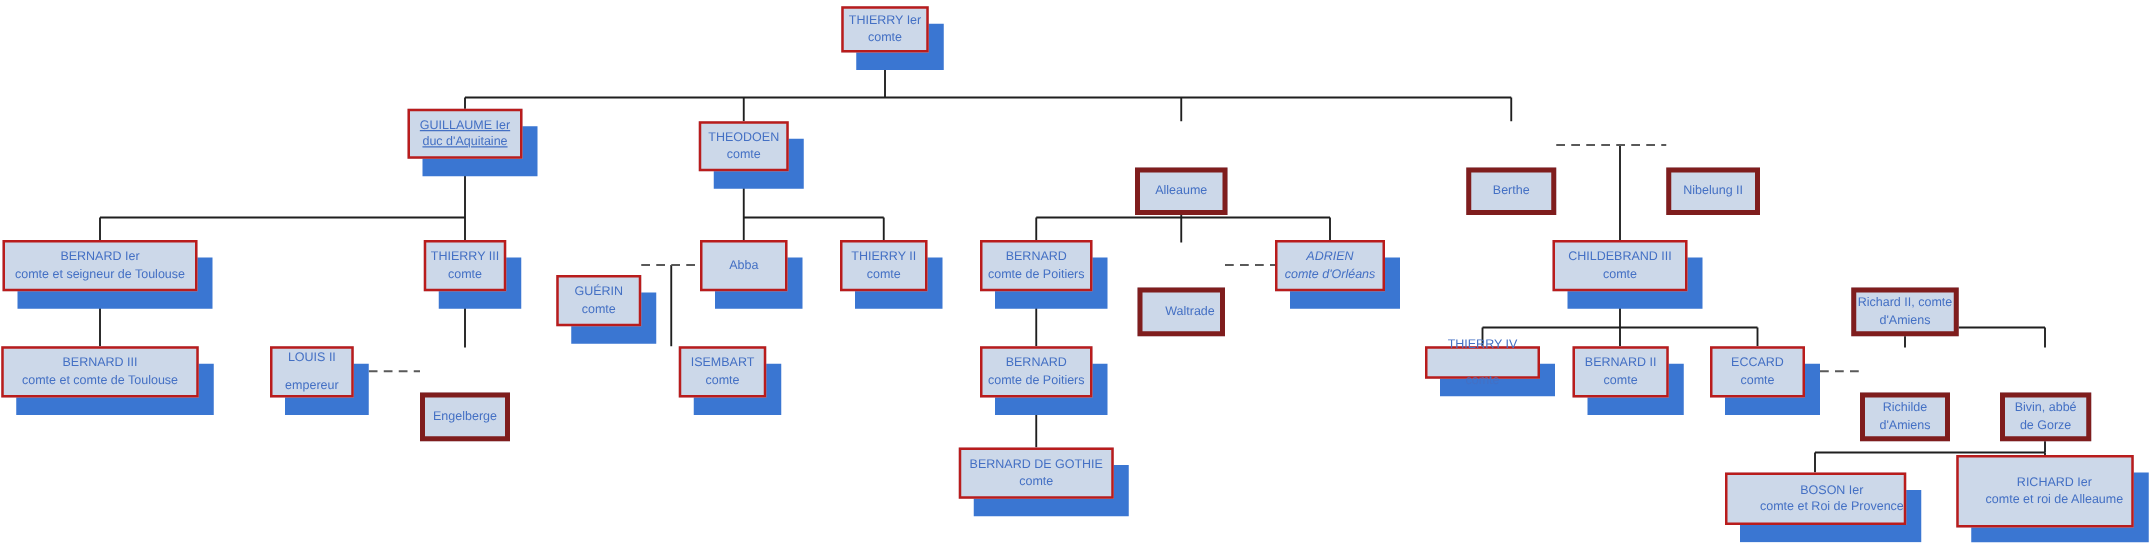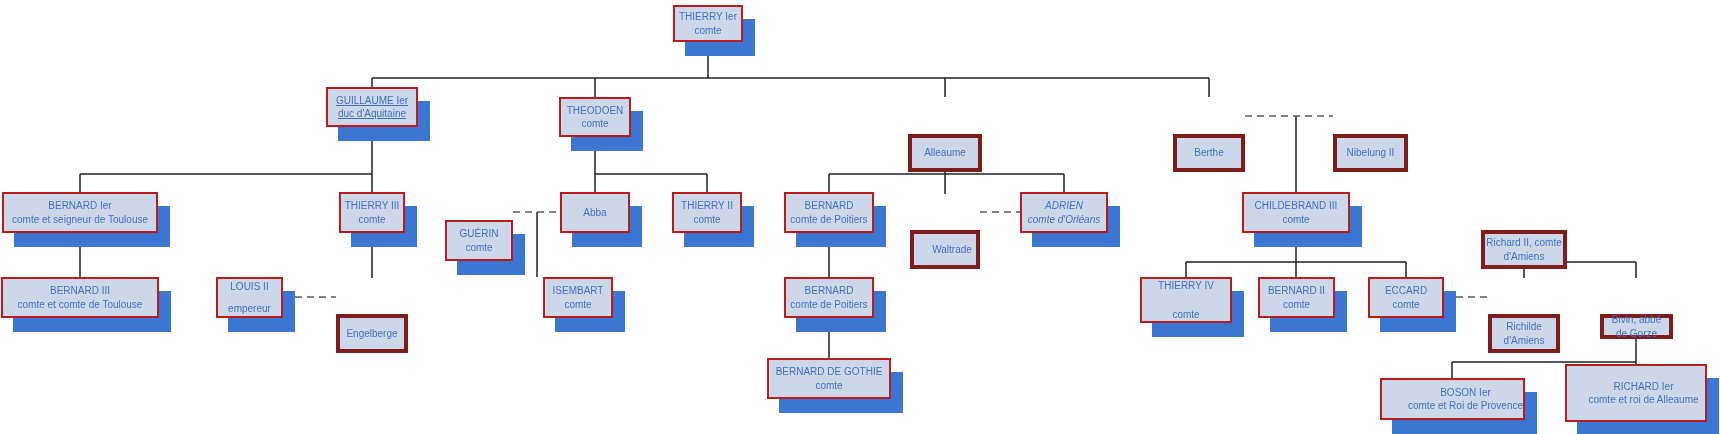--- a/index.html
+++ b/index.html
@@ -166,37 +166,37 @@
         <span class="line">Engelberge</span>
       </div>
       <div class="node shadowed" style="left: 502px; top: 277px; width: 70px; height: 41px; margin-left: 41px;">
         <span class="line">ISEMBART</span>
         <span class="line">comte</span>
       </div>
       <div class="node shadowed" style="left: 784px; top: 277px; width: 90px; height: 41px;">
         <span class="line">BERNARD</span>
         <span class="line">comte de Poitiers</span>
       </div>
-      <div class="node shadowed" style="left: 1140px; top: 277px; width: 92px; height: 46px; gap: 15px;">
+      <div class="node shadowed" style="left: 1140px; top: 277px; width: 92px; height: 26px; gap: 15px;">
         <span class="line">THIERRY IV</span>
         <span class="line">comte</span>
       </div>
       <div class="node shadowed" style="left: 1258px; top: 277px; width: 77px; height: 41px;">
         <span class="line">BERNARD II</span>
         <span class="line">comte</span>
       </div>
       <div class="node shadowed" style="left: 1368px; top: 277px; width: 76px; height: 41px;">
         <span class="line">ECCARD</span>
         <span class="line">comte</span>
       </div>
       <div class="node plain" style="left: 1488px; top: 278px; width: 72px; height: 39px;">
         <span class="line">Richilde</span>
         <span class="line">d'Amiens</span>
       </div>
-      <div class="node plain" style="left: 1600px; top: 278px; width: 73px; height: 25px;">
+      <div class="node plain" style="left: 1600px; top: 278px; width: 73px; height: 39px;">
         <span class="line">Bivin, abbé</span>
         <span class="line">de Gorze</span>
       </div>
       <div class="node shadowed" style="left: 767px; top: 358px; width: 124px; height: 41px;">
         <span class="line">BERNARD DE GOTHIE</span>
         <span class="line">comte</span>
       </div>
       <div class="node shadowed" style="left: 1380px; top: 378px; width: 145px; height: 42px; padding-left: 28px;">
         <span class="line">BOSON Ier</span>
         <span class="line">comte et Roi de Provence</span>

